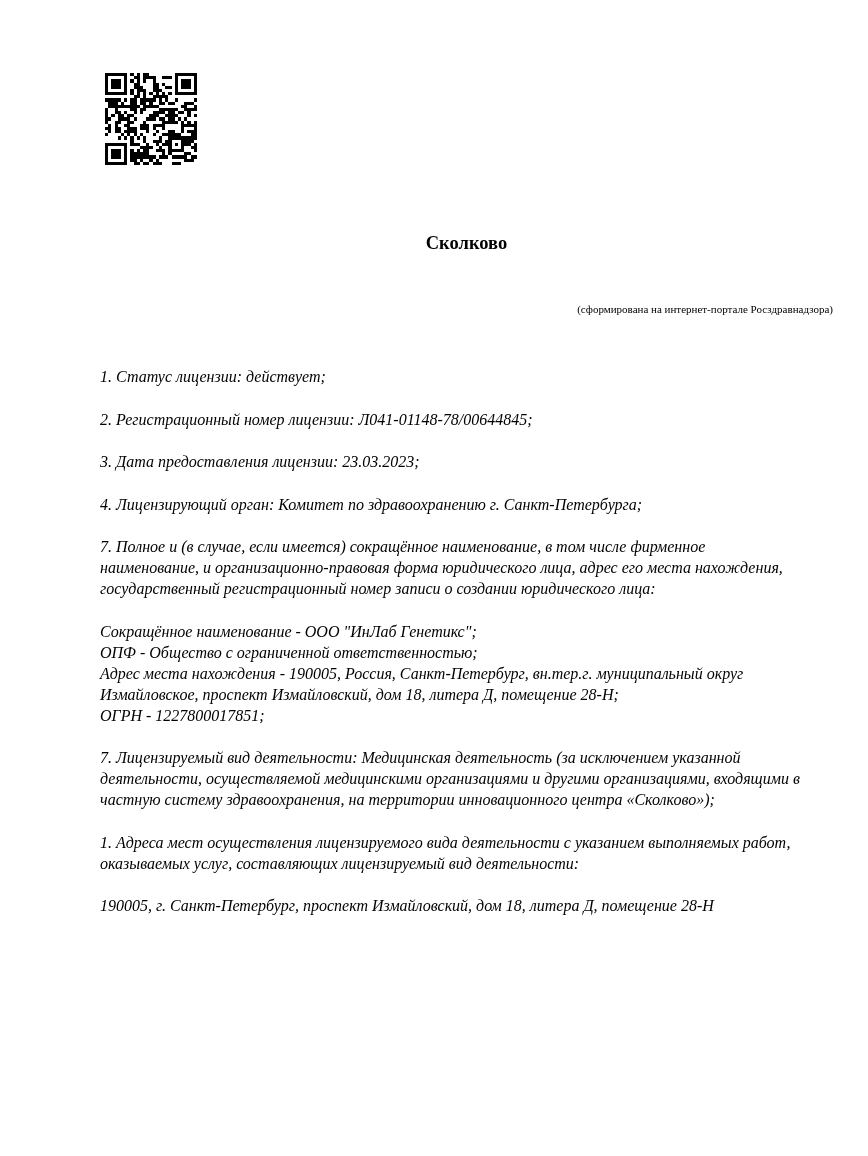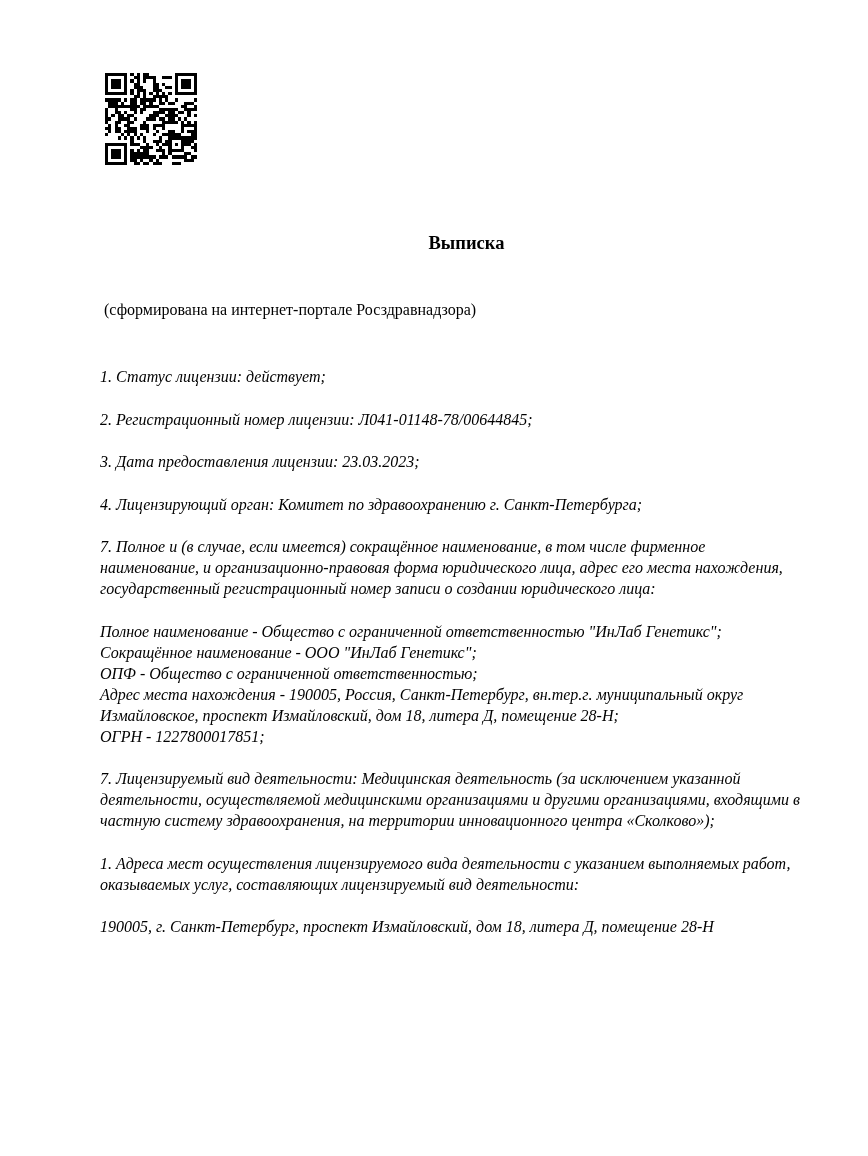--- a/index.html
+++ b/index.html
@@ -26,25 +26,25 @@
     left: 100px;
     top: 230px;
     width: 733px;
     text-align: center;
     font-weight: bold;
     font-size: 18.5px;
     line-height: 26px;
   }
   .subtitle {
     position: absolute;
-    left: 104px;
+    left: 117px;
     top: 301px;
     right: 35px;
-    text-align: left;
-    font-size: 16px;
+    text-align: right;
+    font-size: 11px;
     line-height: 17px;
   }
   .doc-body {
     position: absolute;
     left: 100px;
     top: 366px;
     width: 702px;
     font-size: 16px;
     line-height: 21px;
     font-style: italic;
@@ -497,21 +497,21 @@
       <rect x="13" y="28" width="1" height="1" fill="#000"></rect>
       <rect x="15" y="28" width="1" height="1" fill="#000"></rect>
       <rect x="16" y="28" width="1" height="1" fill="#000"></rect>
       <rect x="17" y="28" width="1" height="1" fill="#000"></rect>
       <rect x="21" y="28" width="1" height="1" fill="#000"></rect>
       <rect x="22" y="28" width="1" height="1" fill="#000"></rect>
       <rect x="23" y="28" width="1" height="1" fill="#000"></rect>
     </svg>
 
   <div class="title-block">
-    <div>Выписка</div>
+    <div>Сколково</div>
   </div>
 
   <div class="subtitle">(сформирована на интернет-портале Росздравнадзора)</div>
 
   <div class="doc-body">
 
     <div class="para">
       <div>1. Статус лицензии: действует;</div>
     </div>
 
@@ -525,21 +525,20 @@
 
     <div class="para">
       <div>4. Лицензирующий орган: Комитет по здравоохранению г. Санкт-Петербурга;</div>
     </div>
 
     <div class="para">
       <div>7. Полное и (в случае, если имеется) сокращённое наименование, в том числе фирменное наименование, и организационно-правовая форма юридического лица, адрес его места нахождения, государственный регистрационный номер записи о создании юридического лица:</div>
     </div>
 
     <div class="para">
-      <div>Полное наименование - Общество с ограниченной ответственностью "ИнЛаб Генетикс";</div>
       <div>Сокращённое наименование - ООО "ИнЛаб Генетикс";</div>
       <div>ОПФ - Общество с ограниченной ответственностью;</div>
       <div>Адрес места нахождения - 190005, Россия, Санкт-Петербург, вн.тер.г. муниципальный округ Измайловское, проспект Измайловский, дом 18, литера Д, помещение 28-Н;</div>
       <div>ОГРН - 1227800017851;</div>
     </div>
 
 
     <div class="para">
       <div>7. Лицензируемый вид деятельности: Медицинская деятельность (за исключением указанной деятельности, осуществляемой медицинскими организациями и другими организациями, входящими в частную систему здравоохранения, на территории инновационного центра «Сколково»);</div>
     </div>

